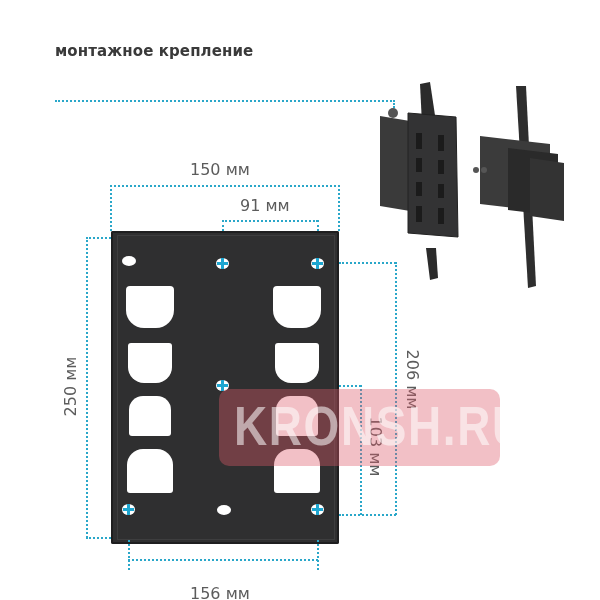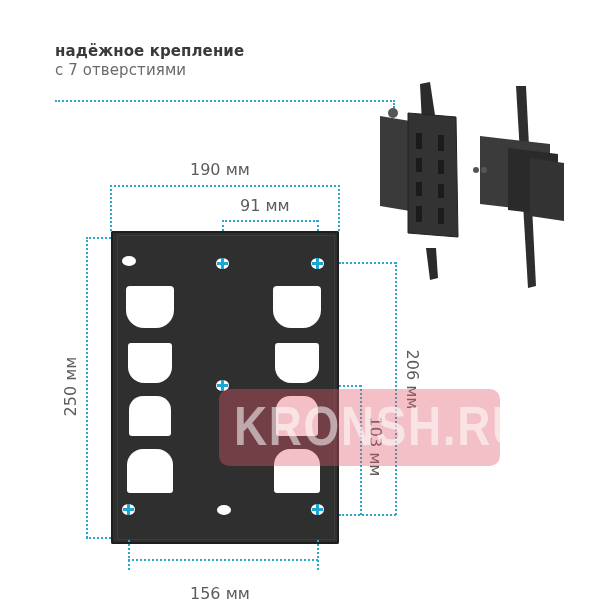--- a/index.html
+++ b/index.html
@@ -20,22 +20,21 @@
   .hole-plus::before { content:""; position:absolute; left:1px; right:1px; top:4px; height:3px; background:#1ea6d0; }
   .hole-plus::after { content:""; position:absolute; top:0; bottom:0; left:5px; width:3px; background:#1ea6d0; }
   .watermark { left:219px; top:389px; width:281px; height:77px; background:rgba(222,90,104,0.38); border-radius:10px; }
   .watermark-text { left:234px; top:393px; font-family:"Liberation Sans", sans-serif; font-weight:bold; font-size:56px; letter-spacing:2px; color:rgba(255,255,255,0.55); transform:scaleX(0.82); transform-origin:left top; }
   .pin { left:388px; top:108px; width:10px; height:10px; border-radius:50%; background:#555; }
 </style>
 </head>
 <body>
 
 <div class="abs caption">
-  <div class="title">надёжное крепление</div>
-  <div>с 7 отверстиями</div>
+  <div class="title">монтажное крепление</div>
 </div>
 
 <div class="abs dot-h" style="left:55px; top:100px; width:340px;"></div>
 <div class="abs dot-v" style="left:393px; top:100px; height:8px;"></div>
 <div class="abs pin"></div>
 
 <svg class="abs" style="left:380px; top:78px;" width="210" height="230" viewBox="0 0 210 230">
 
   <path d="M40 6 l10 -2 l6 40 l-14 2 z" fill="#2b2b2b"></path>
   <path d="M46 170 l10 0 l2 30 l-8 2 z" fill="#2b2b2b"></path>
@@ -53,21 +52,21 @@
   <rect x="36" y="80" width="6" height="14" fill="#1b1b1b"></rect>
   <rect x="58" y="82" width="6" height="14" fill="#1b1b1b"></rect>
   <rect x="36" y="104" width="6" height="14" fill="#1b1b1b"></rect>
   <rect x="58" y="106" width="6" height="14" fill="#1b1b1b"></rect>
   <rect x="36" y="128" width="6" height="16" fill="#1b1b1b"></rect>
   <rect x="58" y="130" width="6" height="16" fill="#1b1b1b"></rect>
   <circle cx="96" cy="92" r="3" fill="#555"></circle>
   <circle cx="104" cy="92" r="3" fill="#555"></circle>
 </svg>
 
-<div class="abs dim" style="left:190px; top:160px;">190 мм</div>
+<div class="abs dim" style="left:190px; top:160px;">150 мм</div>
 <div class="abs dot-h" style="left:110px; top:185px; width:230px;"></div>
 <div class="abs dot-v" style="left:110px; top:185px; height:46px;"></div>
 <div class="abs dot-v" style="left:338px; top:185px; height:46px;"></div>
 
 <div class="abs dim" style="left:240px; top:196px;">91 мм</div>
 <div class="abs dot-h" style="left:222px; top:220px; width:96px;"></div>
 <div class="abs dot-v" style="left:222px; top:220px; height:11px;"></div>
 <div class="abs dot-v" style="left:317px; top:220px; height:11px;"></div>
 
 <div class="abs dim rot-ccw" style="left:30px; top:377px; width:80px; text-align:center;">250 мм</div>

